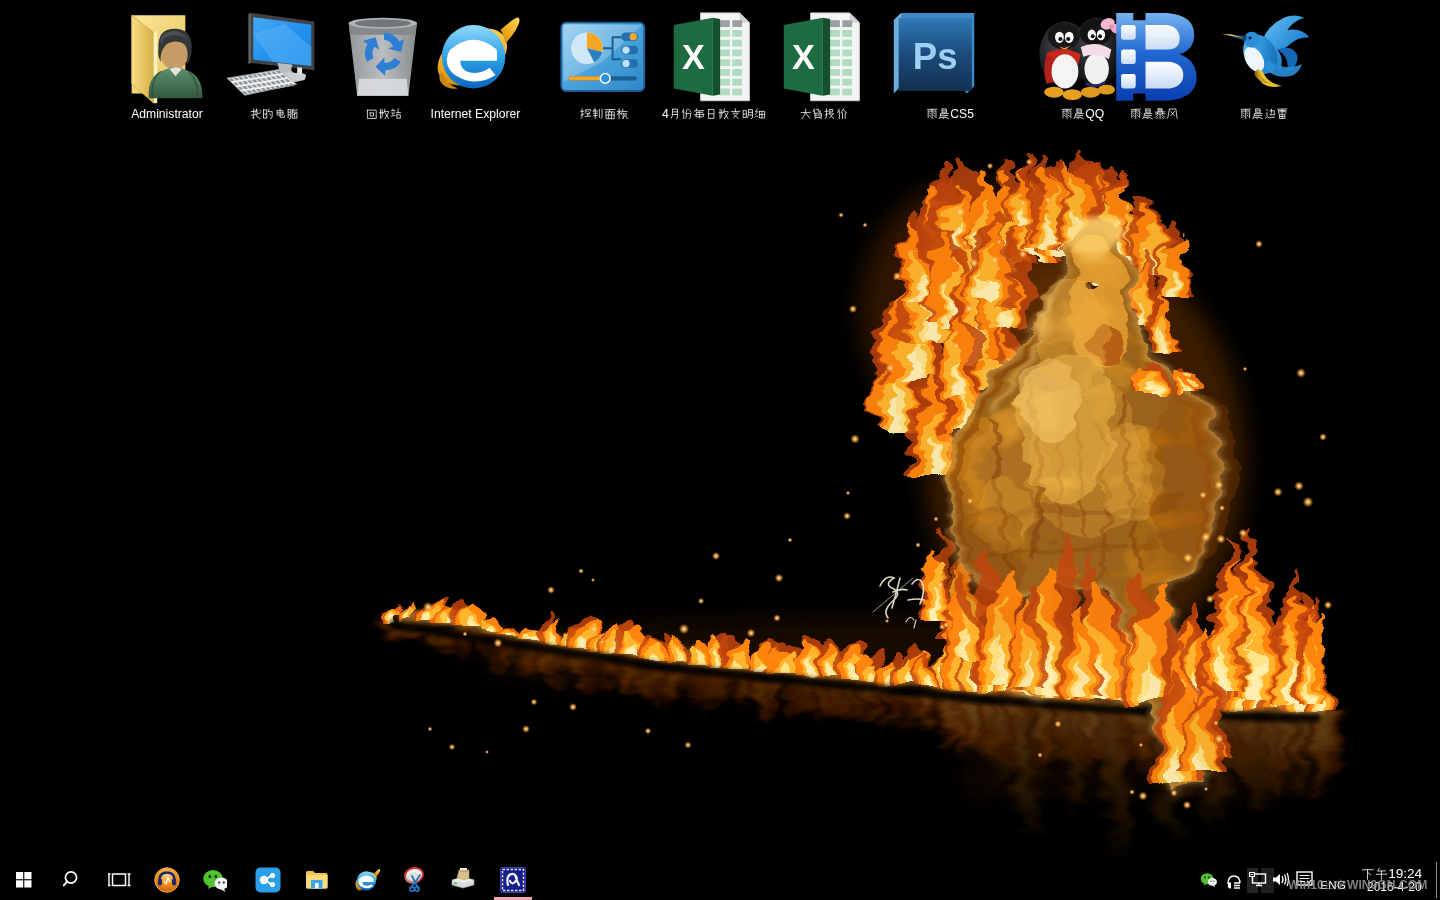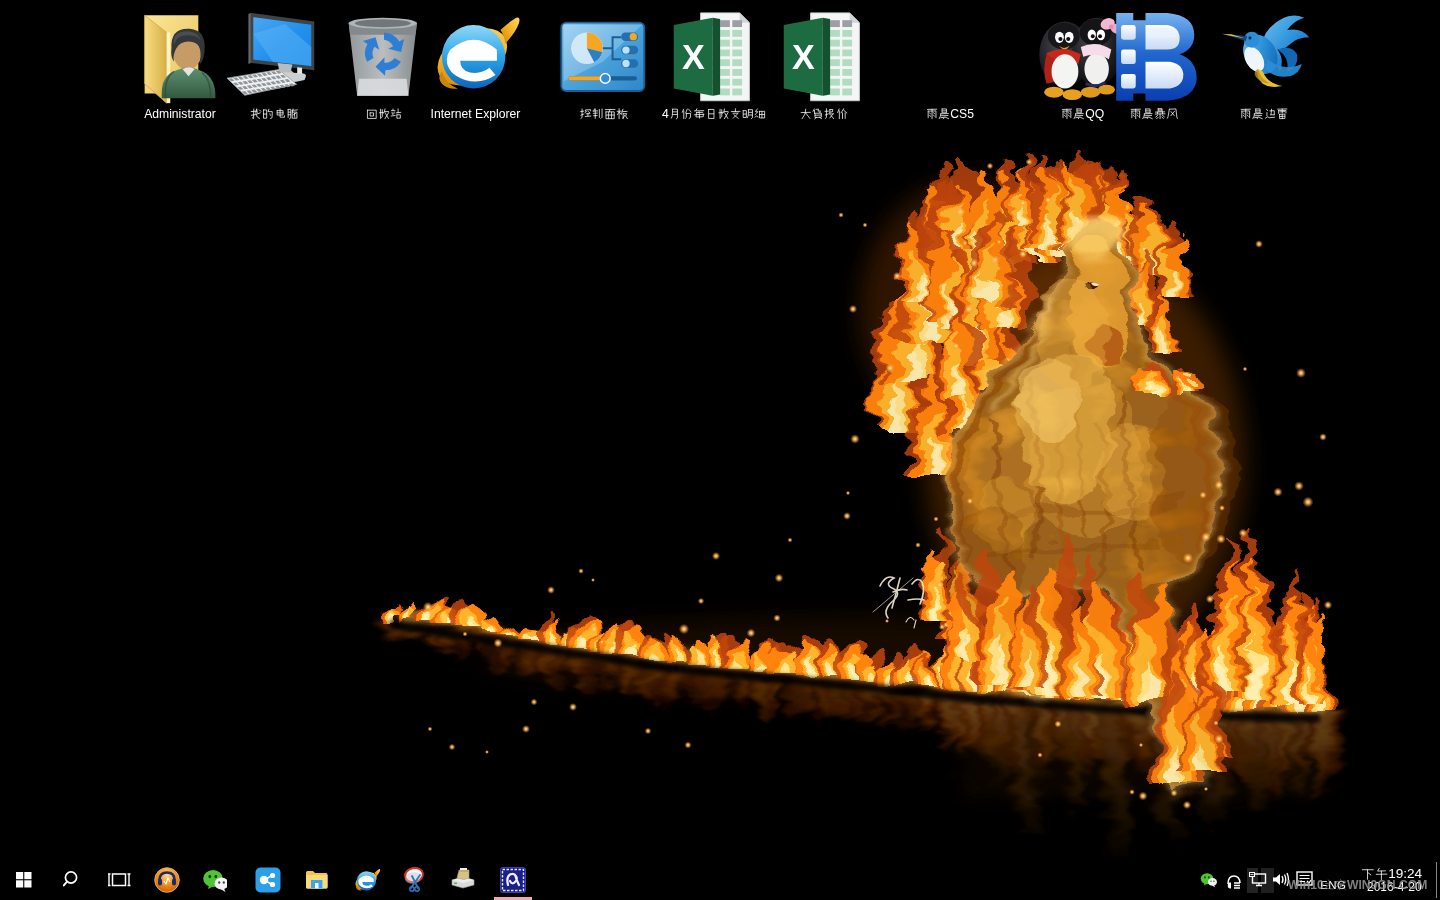--- a/index.html
+++ b/index.html
@@ -859,21 +859,21 @@
         <circle cx="648" cy="731" r="3.3" fill="url(#gSpark)"></circle>
       </g>
       <g stroke="#f5ead8" fill="none" stroke-linecap="round" opacity="0.9">
 <path d="M880,586 q6,-12 14,-8 q-10,6 -2,10 q10,4 2,12 q-12,10 -6,18" stroke-width="1.6"></path>
 <path d="M900,578 q-4,16 -8,30 M893,592 q8,-4 14,-2" stroke-width="1.6"></path>
 <path d="M912,584 q6,-8 10,-2 q4,8 -2,22 M908,600 q10,-2 16,0" stroke-width="1.6"></path>
 <path d="M873,612 l40,-34" stroke-width="0.9" opacity="0.8"></path>
 <path d="M906,622 q4,-8 8,-2 M916,620 l-2,8" stroke-width="1.1"></path>
 </g>
     </svg>
-    <div class="cell" style="left:125px">
+    <div class="cell" style="left:112px">
       <div class="igfx"><svg width="100" height="102" viewBox="0 0 100 102" style="">
           <g transform="scale(1.22)">
             <defs>
               <linearGradient id="fY" x1="0" y1="0" x2="1" y2="1">
                 <stop offset="0" stop-color="#fbe696"></stop>
                 <stop offset="1" stop-color="#e8c25e"></stop>
               </linearGradient>
 <linearGradient id="fY2" x1="0" y1="0" x2="1" y2="0">
                 <stop offset="0" stop-color="#f7de84"></stop>
                 <stop offset="1" stop-color="#d8ae46"></stop>
@@ -1144,20 +1144,35 @@
           </g>
         </svg></div>
       <div class="ilab" style="width:50px;left:30px"><svg width="50" height="14" viewBox="0 0 50.40 14.49" style="overflow:visible">
           <path transform="translate(0.0,1.0) scale(1.260)" d="M1.2 3.8L8.8 3.6M5.0 1.0L4.4 5.0L2.0 8.8M5.2 4.4L8.4 8.6" fill="none" stroke="#fff" stroke-width="0.63" stroke-linecap="round" stroke-linejoin="round" opacity="1.0"></path>
           <path transform="translate(12.6,1.0) scale(1.260)" d="M2.0 0.8L1.0 2.8M2.2 2.0L2.2 4.4M3.4 1.2L5.6 1.0L5.0 2.6L7.0 2.4L6.6 4.0M2.6 4.4L7.8 4.2L7.8 7.6L2.6 7.8L2.6 4.4M2.8 6.0L7.6 5.8M3.8 7.8L2.4 9.0M6.2 7.6L8.0 8.8" fill="none" stroke="#fff" stroke-width="0.63" stroke-linecap="round" stroke-linejoin="round" opacity="1.0"></path>
           <path transform="translate(25.2,1.0) scale(1.260)" d="M2.0 0.6L2.0 7.8L1.0 8.6M0.8 2.8L3.6 2.6M1.0 5.8L3.6 4.8M4.8 1.2L4.8 5.0M4.8 1.4L7.2 1.2L7.0 3.2L4.8 3.4M4.8 5.0L7.6 4.8M7.6 4.8L6.2 6.4L4.8 8.2M5.8 6.2L8.0 8.8" fill="none" stroke="#fff" stroke-width="0.63" stroke-linecap="round" stroke-linejoin="round" opacity="1.0"></path>
           <path transform="translate(37.8,1.0) scale(1.260)" d="M2.4 0.8L1.2 3.8M2.6 2.4L2.6 8.8M6.2 0.6L4.0 4.0M6.0 1.6L8.8 4.2M5.2 4.0L5.2 8.6M7.4 4.0L7.4 8.6" fill="none" stroke="#fff" stroke-width="0.63" stroke-linecap="round" stroke-linejoin="round" opacity="1.0"></path>
         </svg></div>
     </div>
     <div class="cell" style="left:879px">
+      <div class="igfx"><svg width="100" height="102" viewBox="0 0 100 102" style="">
+          <g transform="scale(1.22)">
+            <defs>
+              <linearGradient id="psG" x1="0" y1="0" x2="0" y2="1">
+                <stop offset="0" stop-color="#2f7ab8"></stop>
+                <stop offset="0.5" stop-color="#1d4a7a"></stop>
+                <stop offset="1" stop-color="#12304f"></stop>
+              </linearGradient>
+            </defs>
+<path d="M8,10 L14,4 L74,4 L74,64 L68,70 Z" fill="#3f89c8"></path>
+<path d="M8,10 L14,4 L14,64 L8,70 Z" fill="#6aaede"></path>
+<rect x="12" y="8" width="60" height="60" fill="url(#psG)"></rect>
+<text x="42" y="50" font-family="Liberation Sans, sans-serif" font-size="30" font-weight="bold" fill="#9dd0f5" text-anchor="middle">Ps</text>
+          </g>
+        </svg></div>
       <div class="ilab" style="width:50px;left:46px"><svg width="50" height="14" viewBox="0 0 49.71 14.49" style="overflow:visible">
           <path transform="translate(0.0,1.0) scale(1.260)" d="M1.2 1.2L8.8 1.0M5.0 1.0L5.0 8.8M1.8 2.6L1.8 8.0M1.8 2.6L8.2 2.4L8.2 8.0M3.0 4.0L3.8 5.0M6.2 3.8L7.0 4.8M3.0 6.0L3.8 7.0M6.2 5.8L7.0 6.8" fill="none" stroke="#fff" stroke-width="0.63" stroke-linecap="round" stroke-linejoin="round" opacity="1.0"></path>
           <path transform="translate(12.6,1.0) scale(1.260)" d="M3.2 0.8L6.8 0.8L6.8 4.0L3.2 4.0L3.2 0.8M3.4 2.4L6.6 2.4M2.0 4.8L8.4 4.6M2.2 4.8L1.8 6.8L0.8 8.8M2.4 6.4L8.0 6.2M2.2 8.0L5.2 7.6L4.4 8.8M5.6 7.4L8.6 8.8" fill="none" stroke="#fff" stroke-width="0.63" stroke-linecap="round" stroke-linejoin="round" opacity="1.0"></path>
           <text x="25.2" y="11.1" font-family="Liberation Sans, sans-serif" font-size="12.6px" fill="#fff" opacity="1.0">CS5</text>
         </svg></div>
     </div>
     <div class="cell" style="left:1027px">
       <div class="igfx"><svg width="100" height="102" viewBox="0 0 100 102" style="">
           <g transform="scale(1.22)">
             <defs>

